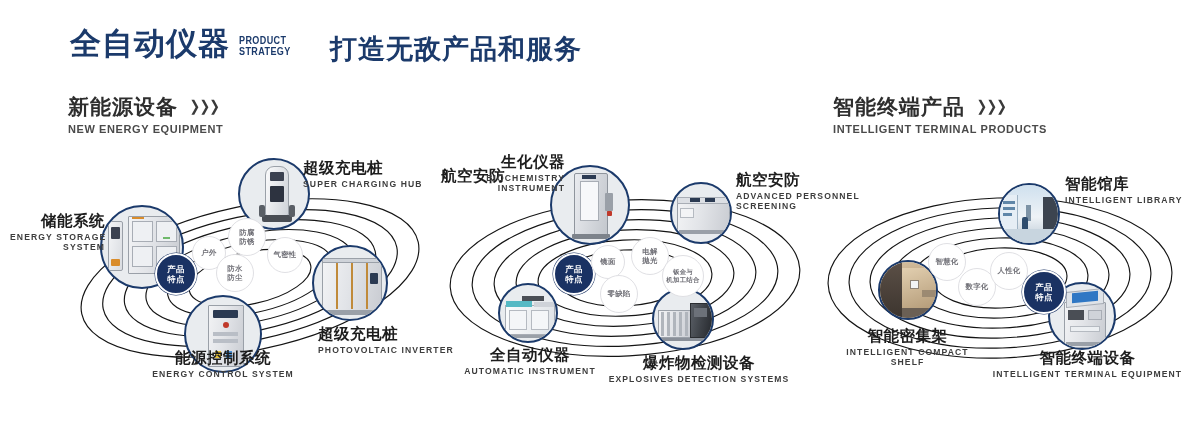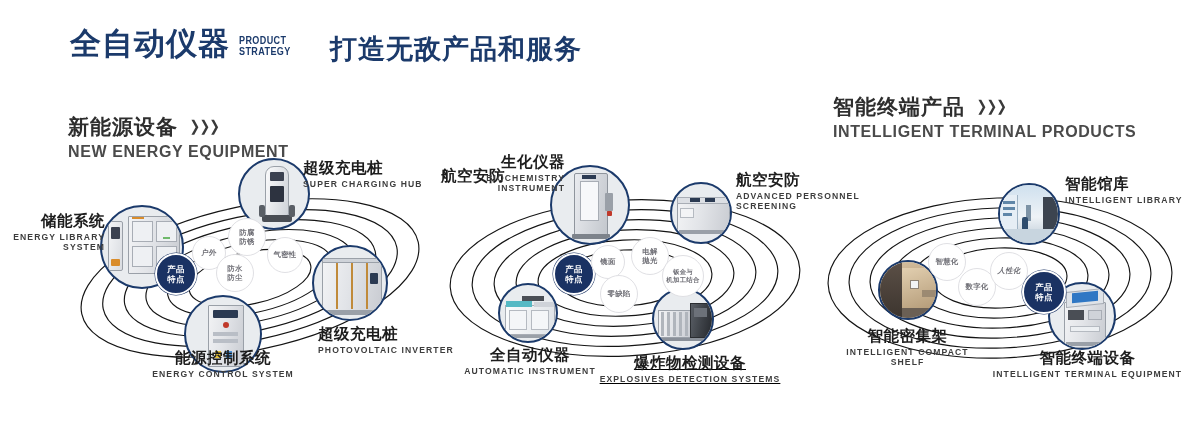--- a/index.html
+++ b/index.html
@@ -34,21 +34,21 @@
   .sec-cn {
     font-size:21px; font-weight:700; color:#2e2e2e; letter-spacing:1px;
     line-height:1; display:inline-block; vertical-align:middle;
   }
   .chev {
     display:inline-block; vertical-align:middle; margin-left:9px;
     color:#3a3a3a; font-size:15px; font-weight:700; letter-spacing:-1px;
     transform:translateY(-1px) scaleX(0.85);
   }
   .sec-en {
-    margin-top:7px; font-size:16px; font-weight:700; color:#4a4a4a;
+    margin-top:7px; font-size:11px; font-weight:700; color:#4a4a4a;
     letter-spacing:0.6px; line-height:1;
   }
 
   
   .cluster { position:absolute; top:150px; width:400px; height:250px; }
   .cluster svg.orbits { position:absolute; left:0; top:0; width:400px; height:250px; }
 
   
   .node {
     position:absolute; border-radius:50%;
@@ -93,21 +93,21 @@
 
   <div class="hdr">
     <div class="hdr-cn">全自动仪器</div>
     <div class="hdr-en">
       <span>PRODUCT</span>
       <span>STRATEGY</span>
     </div>
   </div>
   <div class="hdr-sub">打造无敌产品和服务</div>
 
-  <div class="sec-title" style="left:68px; top:96px;margin-top:20px;">
+  <div class="sec-title" style="left:68px; top:96px;">
     <div><span class="sec-cn">新能源设备</span><span class="chev">❯❯❯</span></div>
     <div class="sec-en">NEW ENERGY EQUIPMENT</div>
   </div>
   <div class="sec-title" style="left:833px; top:96px;">
     <div><span class="sec-cn">智能终端产品</span><span class="chev">❯❯❯</span></div>
     <div class="sec-en">INTELLIGENT TERMINAL PRODUCTS</div>
   </div>
 
   <div class="cluster" style="left:50px;">
     <svg class="orbits" viewBox="0 0 400 250">
@@ -131,21 +131,21 @@
         <div class="dv panelLt" style="left:30px;top:14px;width:21px;height:21px;"></div>
         <div class="dv panelLt" style="left:54px;top:14px;width:21px;height:21px;"></div>
         <div class="dv panelLt" style="left:30px;top:39px;width:21px;height:21px;"></div>
         <div class="dv panelLt" style="left:54px;top:39px;width:21px;height:21px;"></div>
         <div class="dv amber" style="left:30px;top:10px;width:12px;height:2px;"></div>
         <div class="dv" style="left:61px;top:30px;width:7px;height:2px;background:#6fb96b;"></div>
       </div>
     </div>
     <div class="nlabel r" style="left:-40px; top:63px; width:95px;">
       <div class="cn">储能系统</div>
-      <div class="en">ENERGY LIBRARY</div>
+      <div class="en">ENERGY STORAGE</div>
       <div class="en" style="margin-top:2px;">SYSTEM</div>
     </div>
 
     <div class="node" style="left:188px; top:8px; width:72px; height:72px;">
       <div class="art">
         <div class="dv" style="left:25px;top:6px;width:24px;height:50px;background:linear-gradient(100deg,#fbfbfc,#cfd3d9);border:0.7px solid #9aa0a8;border-radius:9px 9px 2px 2px;"></div>
         <div class="dv" style="left:30px;top:12px;width:14px;height:9px;background:#3b4150;border-radius:1px;"></div>
         <div class="dv" style="left:30px;top:26px;width:14px;height:16px;background:#2d3340;border-radius:1px;"></div>
         <div class="dv" style="left:22px;top:55px;width:30px;height:7px;background:#4a4e55;border-radius:2px;"></div>
         <div class="dv" style="left:19px;top:45px;width:6px;height:12px;background:#5a5f66;border-radius:2px;"></div>
@@ -275,21 +275,21 @@
         <div class="dv cab-d" style="left:36px;top:13px;width:22px;height:35px;"></div>
         <div class="dv" style="left:7px;top:22px;width:3px;height:24px;background:#b0b5bc;"></div>
         <div class="dv" style="left:13px;top:22px;width:3px;height:24px;background:#b0b5bc;"></div>
         <div class="dv" style="left:19px;top:22px;width:3px;height:24px;background:#b0b5bc;"></div>
         <div class="dv" style="left:25px;top:22px;width:3px;height:24px;background:#b0b5bc;"></div>
         <div class="dv" style="left:31px;top:22px;width:3px;height:24px;background:#b0b5bc;"></div>
         <div class="dv" style="left:40px;top:18px;width:13px;height:9px;background:#6c7179;"></div>
         <div class="dv" style="left:4px;top:48px;width:54px;height:3px;background:#8a9099;"></div>
       </div>
     </div>
-    <div class="nlabel c" style="left:160px; top:205px; width:210px;text-decoration:underline;">
+    <div class="nlabel c" style="left:169px; top:205px; width:210px;">
       <div class="cn">爆炸物检测设备</div>
       <div class="en">EXPLOSIVES DETECTION SYSTEMS</div>
     </div>
 
     <div class="feat main" style="left:128px; top:103px; width:42px; height:42px;">
       <div><span>产品</span><br><span>特点</span></div>
     </div>
     <div class="feat" style="left:166px; top:95px; width:34px; height:34px;">
       <span>镜面</span>
     </div>
@@ -361,21 +361,21 @@
       <div class="cn">智能终端设备</div>
       <div class="en">INTELLIGENT TERMINAL EQUIPMENT</div>
     </div>
 
     <div class="feat" style="left:128px; top:93px; width:38px; height:38px;">
       <span>智慧化</span>
     </div>
     <div class="feat" style="left:158px; top:118px; width:38px; height:38px;">
       <span>数字化</span>
     </div>
-    <div class="feat" style="left:190px; top:102px; width:38px; height:38px;font-style:italic;">
+    <div class="feat" style="left:190px; top:102px; width:38px; height:38px;">
       <span>人性化</span>
     </div>
     <div class="feat main" style="left:222px; top:120px; width:44px; height:44px;">
       <div><span>产品</span><br><span>特点</span></div>
     </div>
   </div>
 
 </div>
 
 </body></html>

